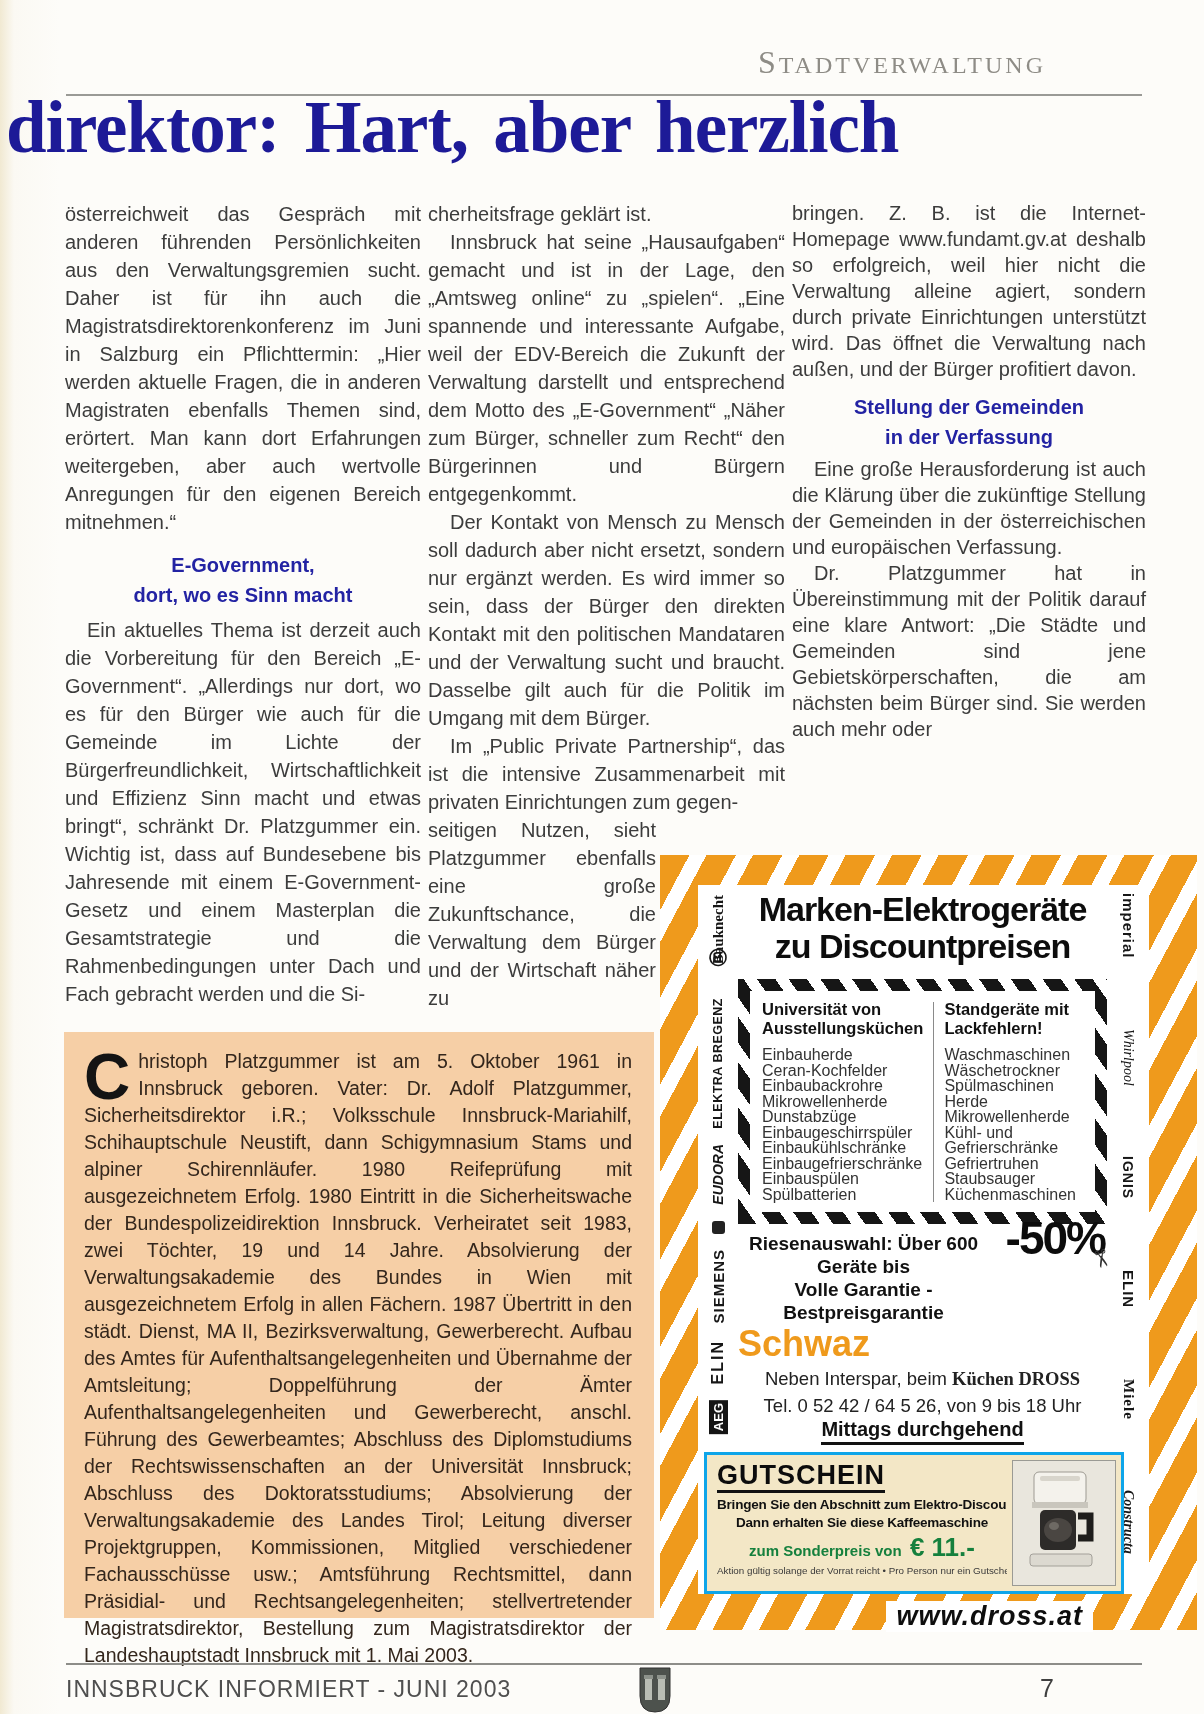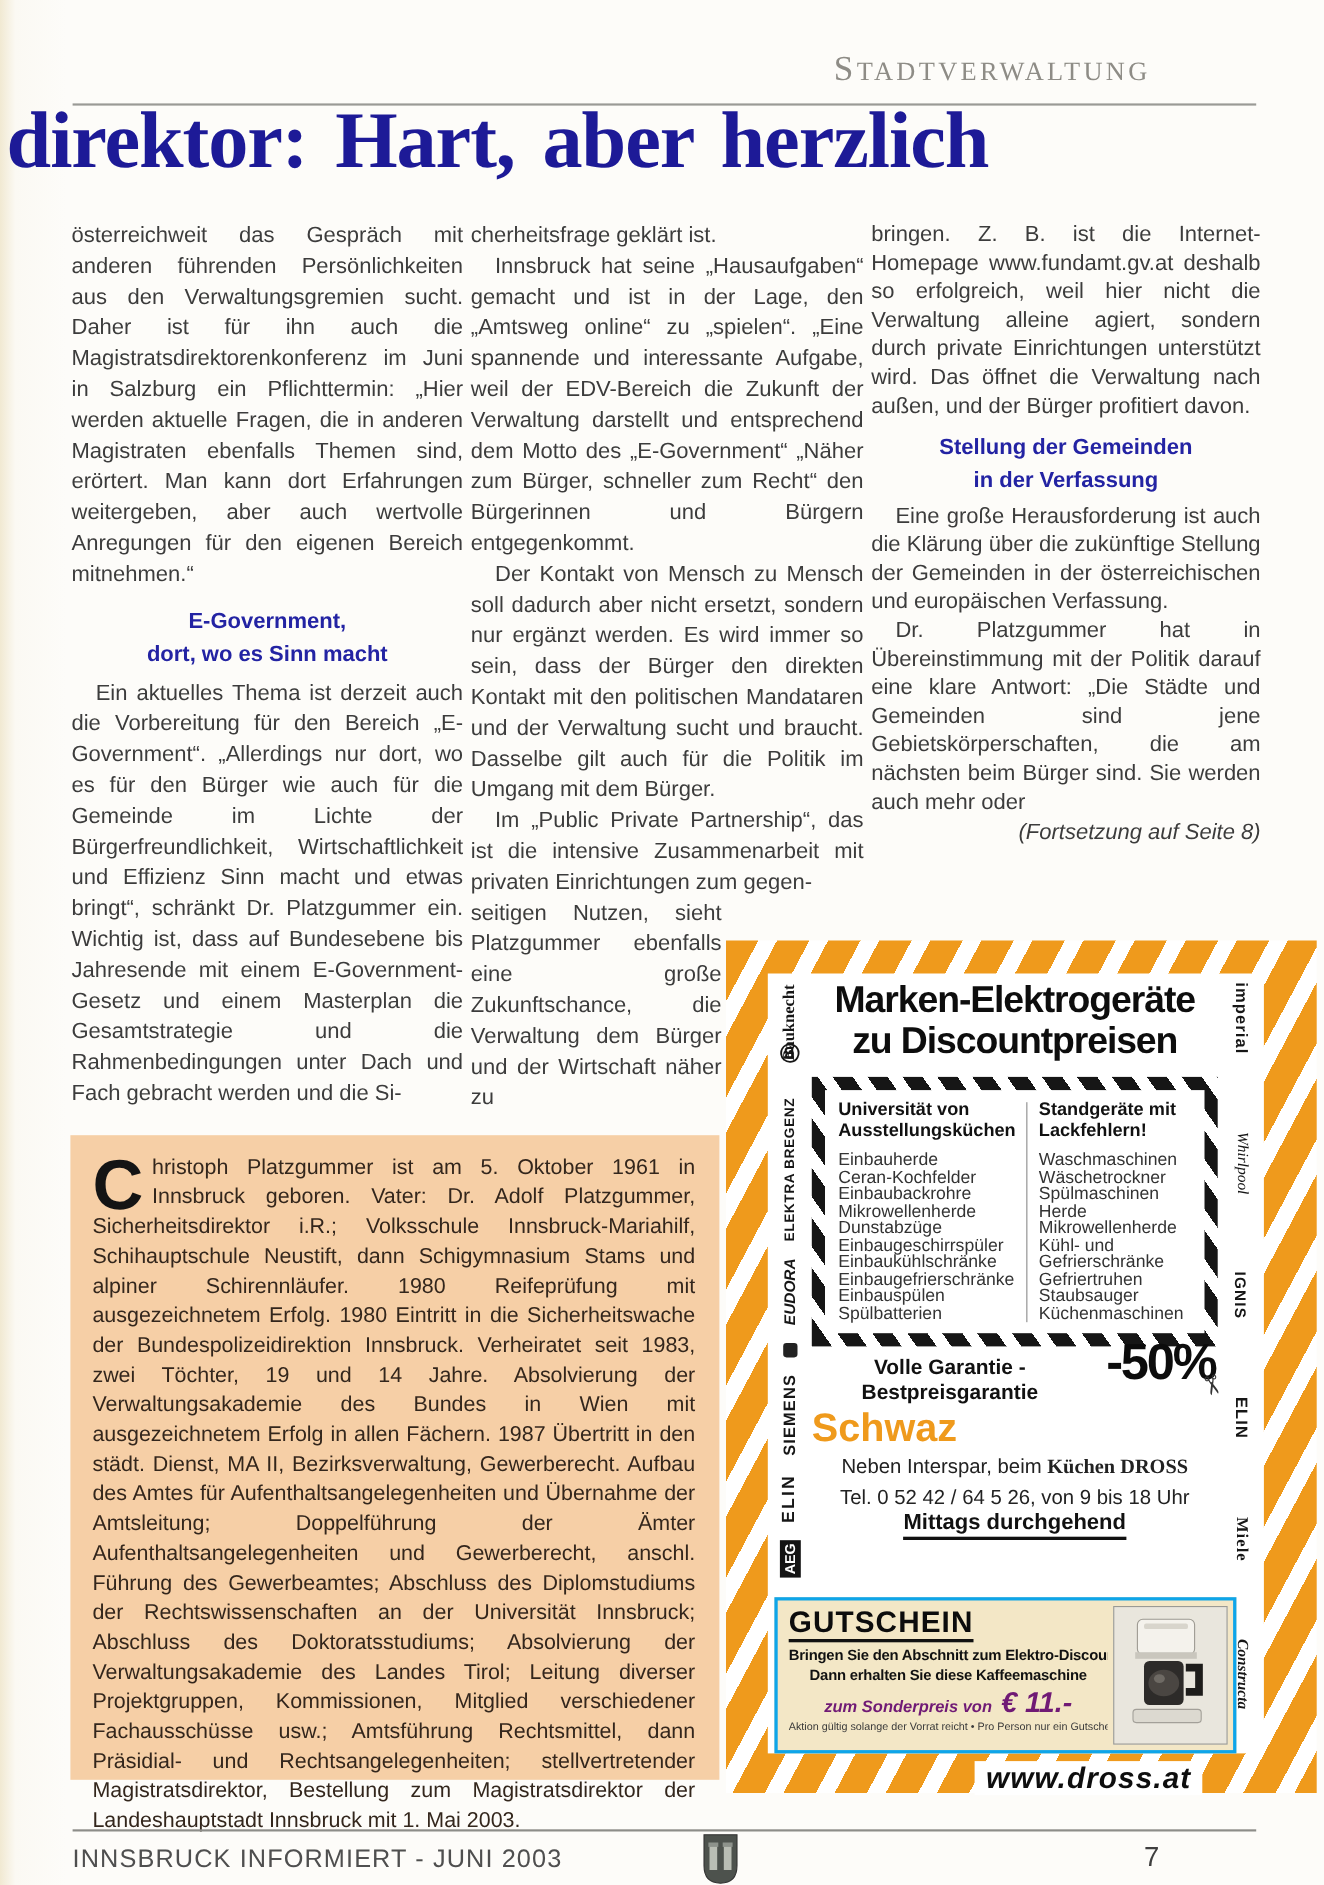--- a/index.html
+++ b/index.html
@@ -89,21 +89,21 @@
   .hours-wrap{text-align:center;margin-top:1px;}
   .hours{display:inline-block;font-weight:800;font-size:20px;border-bottom:3px solid #111;padding-bottom:1px;color:#111;}
   .voucher{
     position:absolute;left:-34px;bottom:0;width:420px;height:142px;box-sizing:border-box;
     background:#f3e7c6;border:3px solid #0ea5e9;padding:5px 10px;
   }
   .voucher-text{padding-right:104px;text-align:center;}
   .voucher-title{display:inline-block;font-weight:800;font-size:27px;line-height:30px;letter-spacing:1px;color:#0c0c0c;border-bottom:3px solid #111;margin-bottom:3px;}
   .voucher .voucher-text .voucher-title-row{text-align:left;}
   .voucher-line{font-weight:700;font-size:13.5px;line-height:17.5px;letter-spacing:-0.2px;white-space:nowrap;color:#111;overflow:hidden;}
-  .voucher-price-line{font-weight:800;font-size:15px;color:#701a75;margin-top:1px;font-style:italic;}
+  .voucher-price-line{font-weight:800;font-size:15px;color:#15803d;margin-top:1px;}
   .voucher-price{font-size:26px;letter-spacing:0;}
   .voucher-fine{margin-top:2px;font-size:9.8px;color:#3a3a3a;white-space:nowrap;overflow:hidden;}
   .voucher-photo{
     position:absolute;right:5px;top:5px;width:102px;height:124px;background:#e9e6dd;border:1px solid #9a9a94;
     display:flex;align-items:center;justify-content:center;
   }
   .ad-website{
     position:absolute;right:104px;bottom:-2px;background:#fff;padding:0 10px;
     font-style:italic;font-weight:800;font-size:27px;color:#0e0e0e;letter-spacing:1px;
   }
@@ -135,21 +135,20 @@
     <p class="body-p indent">Der Kontakt von Mensch zu Mensch soll dadurch aber nicht ersetzt, sondern nur ergänzt werden. Es wird immer so sein, dass der Bürger den direkten Kontakt mit den politischen Mandataren und der Verwaltung sucht und braucht. Dasselbe gilt auch für die Politik im Umgang mit dem Bürger.</p>
     <p class="body-p indent">Im „Public Private Partnership“, das ist die intensive Zusammenarbeit mit privaten Einrichtungen zum gegen-</p>
     <p class="body-p narrow">seitigen Nutzen, sieht Platzgummer ebenfalls eine große Zukunftschance, die Verwaltung dem Bürger und der Wirtschaft näher zu</p>
   </div>
 
   <div class="col col3">
     <p class="body-p">bringen. Z. B. ist die Internet-Homepage www.fundamt.gv.at deshalb so erfolgreich, weil hier nicht die Verwaltung alleine agiert, sondern durch private Einrichtungen unterstützt wird. Das öffnet die Verwaltung nach außen, und der Bürger profitiert davon.</p>
     <h2 class="sub-heading"><span>Stellung der Gemeinden</span><br><span>in der Verfassung</span></h2>
     <p class="body-p indent">Eine große Herausforderung ist auch die Klärung über die zukünftige Stellung der Gemeinden in der österreichischen und europäischen Verfassung.</p>
     <p class="body-p indent">Dr. Platzgummer hat in Übereinstimmung mit der Politik darauf eine klare Antwort: „Die Städte und Gemeinden sind jene Gebietskörperschaften, die am nächsten beim Bürger sind. Sie werden auch mehr oder</p>
-    <p class="continuation">(Fortsetzung auf Seite 8)</p>
   </div>
 
   <div class="bio-box">
     <span class="drop-cap">C</span><span>hristoph Platzgummer ist am 5. Oktober 1961 in Innsbruck geboren. Vater: Dr. Adolf Platzgummer, Sicherheitsdirektor i.R.; Volksschule Innsbruck-Mariahilf, Schihauptschule Neustift, dann Schigymnasium Stams und alpiner Schirennläufer. 1980 Reifeprüfung mit ausgezeichnetem Erfolg. 1980 Eintritt in die Sicherheitswache der Bundespolizeidirektion Innsbruck. Verheiratet seit 1983, zwei Töchter, 19 und 14 Jahre. Absolvierung der Verwaltungsakademie des Bundes in Wien mit ausgezeichnetem Erfolg in allen Fächern. 1987 Übertritt in den städt. Dienst, MA II, Bezirksverwaltung, Gewerberecht. Aufbau des Amtes für Aufenthaltsangelegenheiten und Übernahme der Amtsleitung; Doppelführung der Ämter Aufenthaltsangelegenheiten und Gewerberecht, anschl. Führung des Gewerbeamtes; Abschluss des Diplomstudiums der Rechtswissenschaften an der Universität Innsbruck; Abschluss des Doktoratsstudiums; Absolvierung der Verwaltungsakademie des Landes Tirol; Leitung diverser Projektgruppen, Kommissionen, Mitglied verschiedener Fachausschüsse usw.; Amtsführung Rechtsmittel, dann Präsidial- und Rechtsangelegenheiten; stellvertretender Magistratsdirektor, Bestellung zum Magistratsdirektor der Landeshauptstadt Innsbruck mit 1. Mai 2003.</span>
   </div>
 
   <div class="ad">
     <div class="ad-inner">
 
       <div class="brand-strip strip-left">
@@ -200,20 +199,21 @@
               <div class="list-item">Kühl- und</div>
               <div class="list-item">Gefrierschränke</div>
               <div class="list-item">Gefriertruhen</div>
               <div class="list-item">Staubsauger</div>
               <div class="list-item">Küchenmaschinen</div>
             </div>
           </div>
         </div>
 
         <div class="promo">
+          <div>Riesenauswahl: Über 600 Geräte bis</div>
           <div>Volle Garantie - Bestpreisgarantie</div>
           <div class="discount">-50%</div>
         </div>
 
         <div class="store-name2">Schwaz</div>
 
         <div class="contact"><span>Neben Interspar, beim </span><span class="address-brand">Küchen DROSS</span></div>
         <div class="contact">Tel. 0 52 42 / 64 5 26, von 9 bis 18 Uhr</div>
         <div class="hours-wrap"><span class="hours">Mittags durchgehend</span></div>
 

